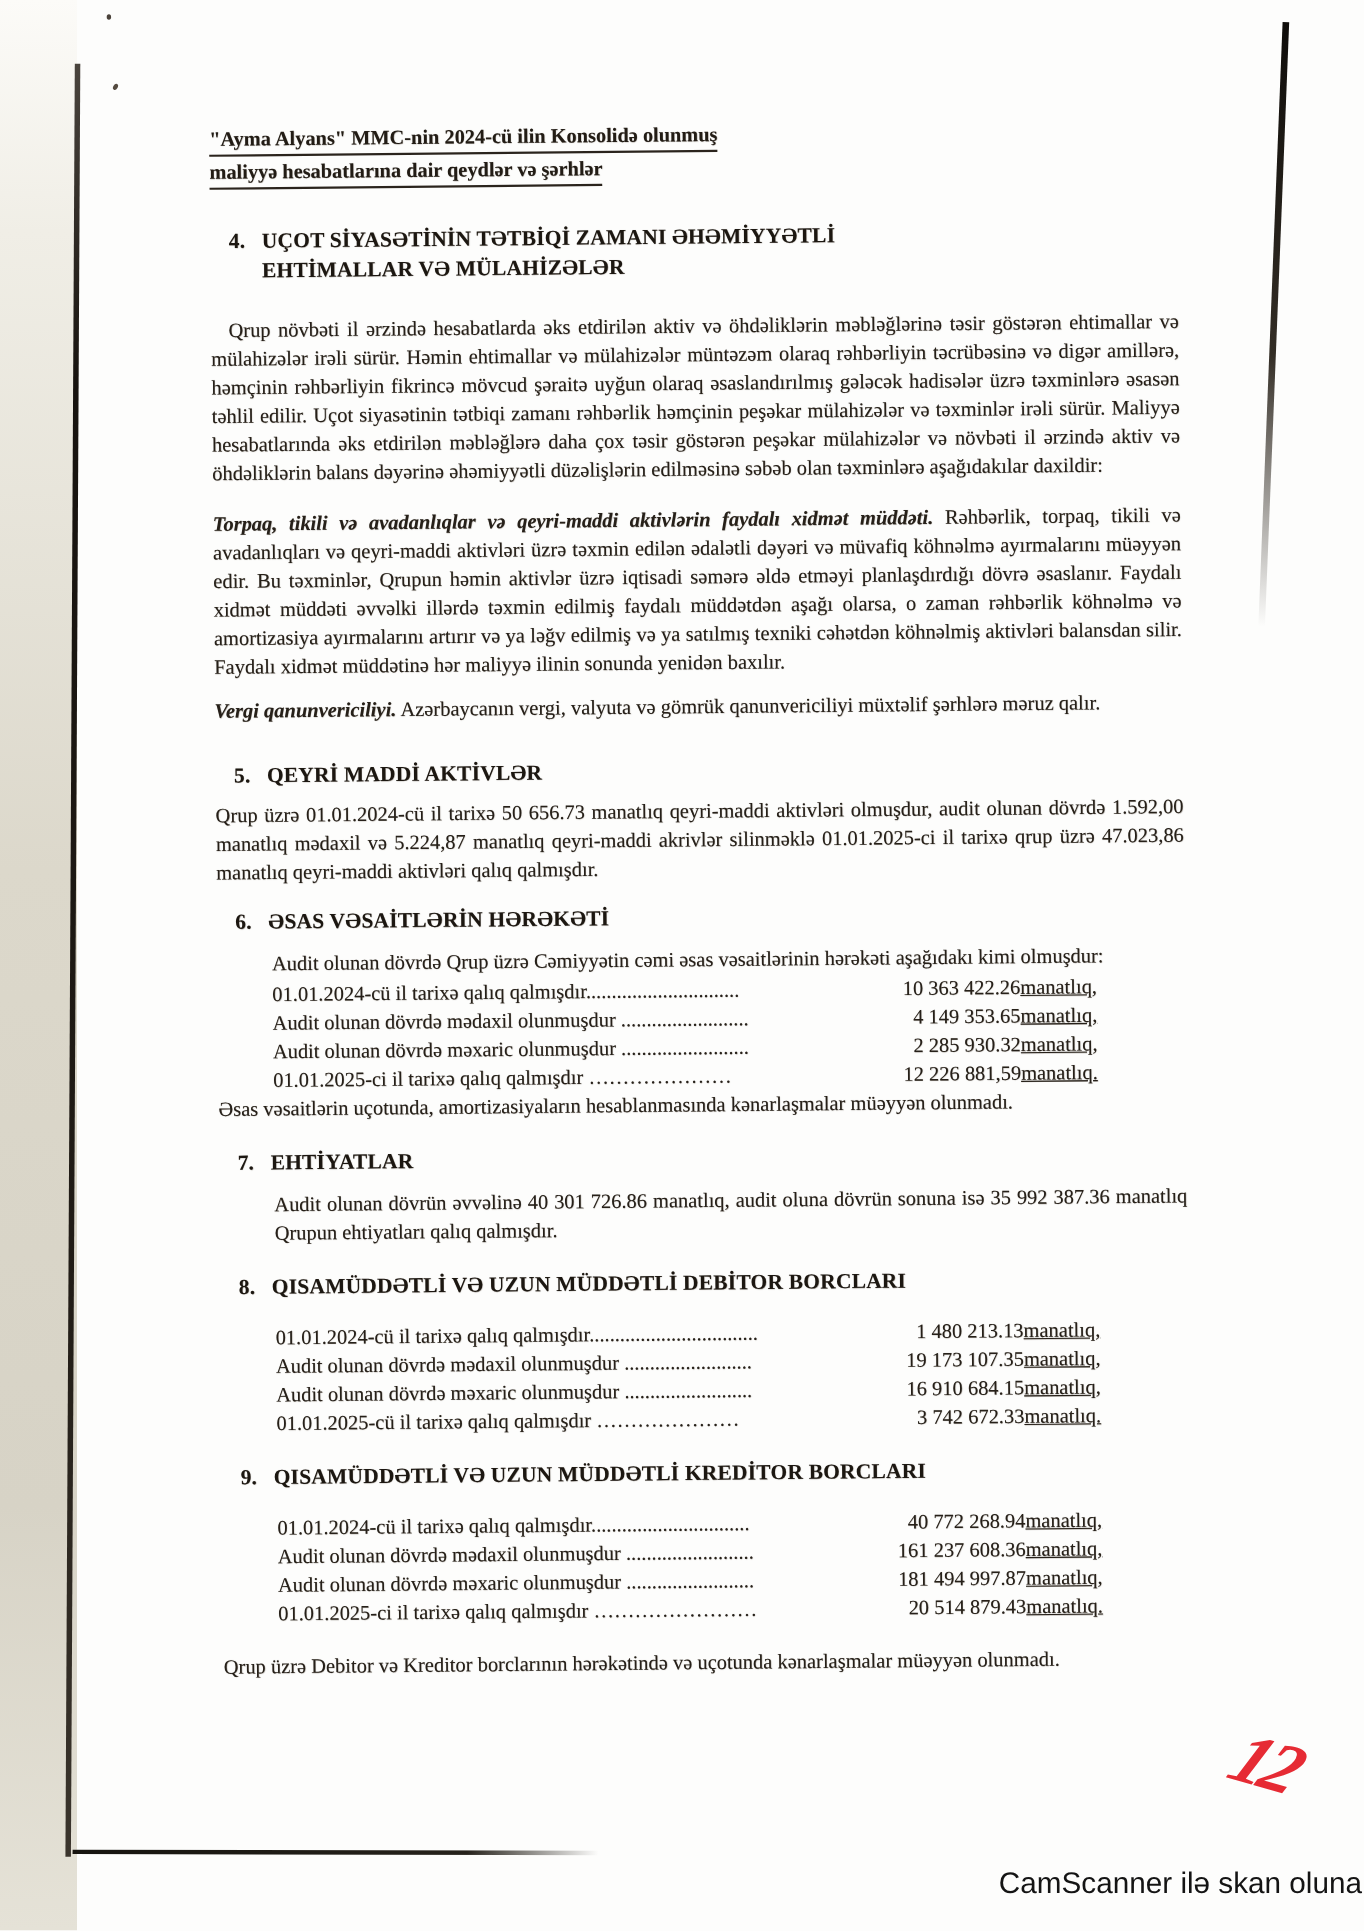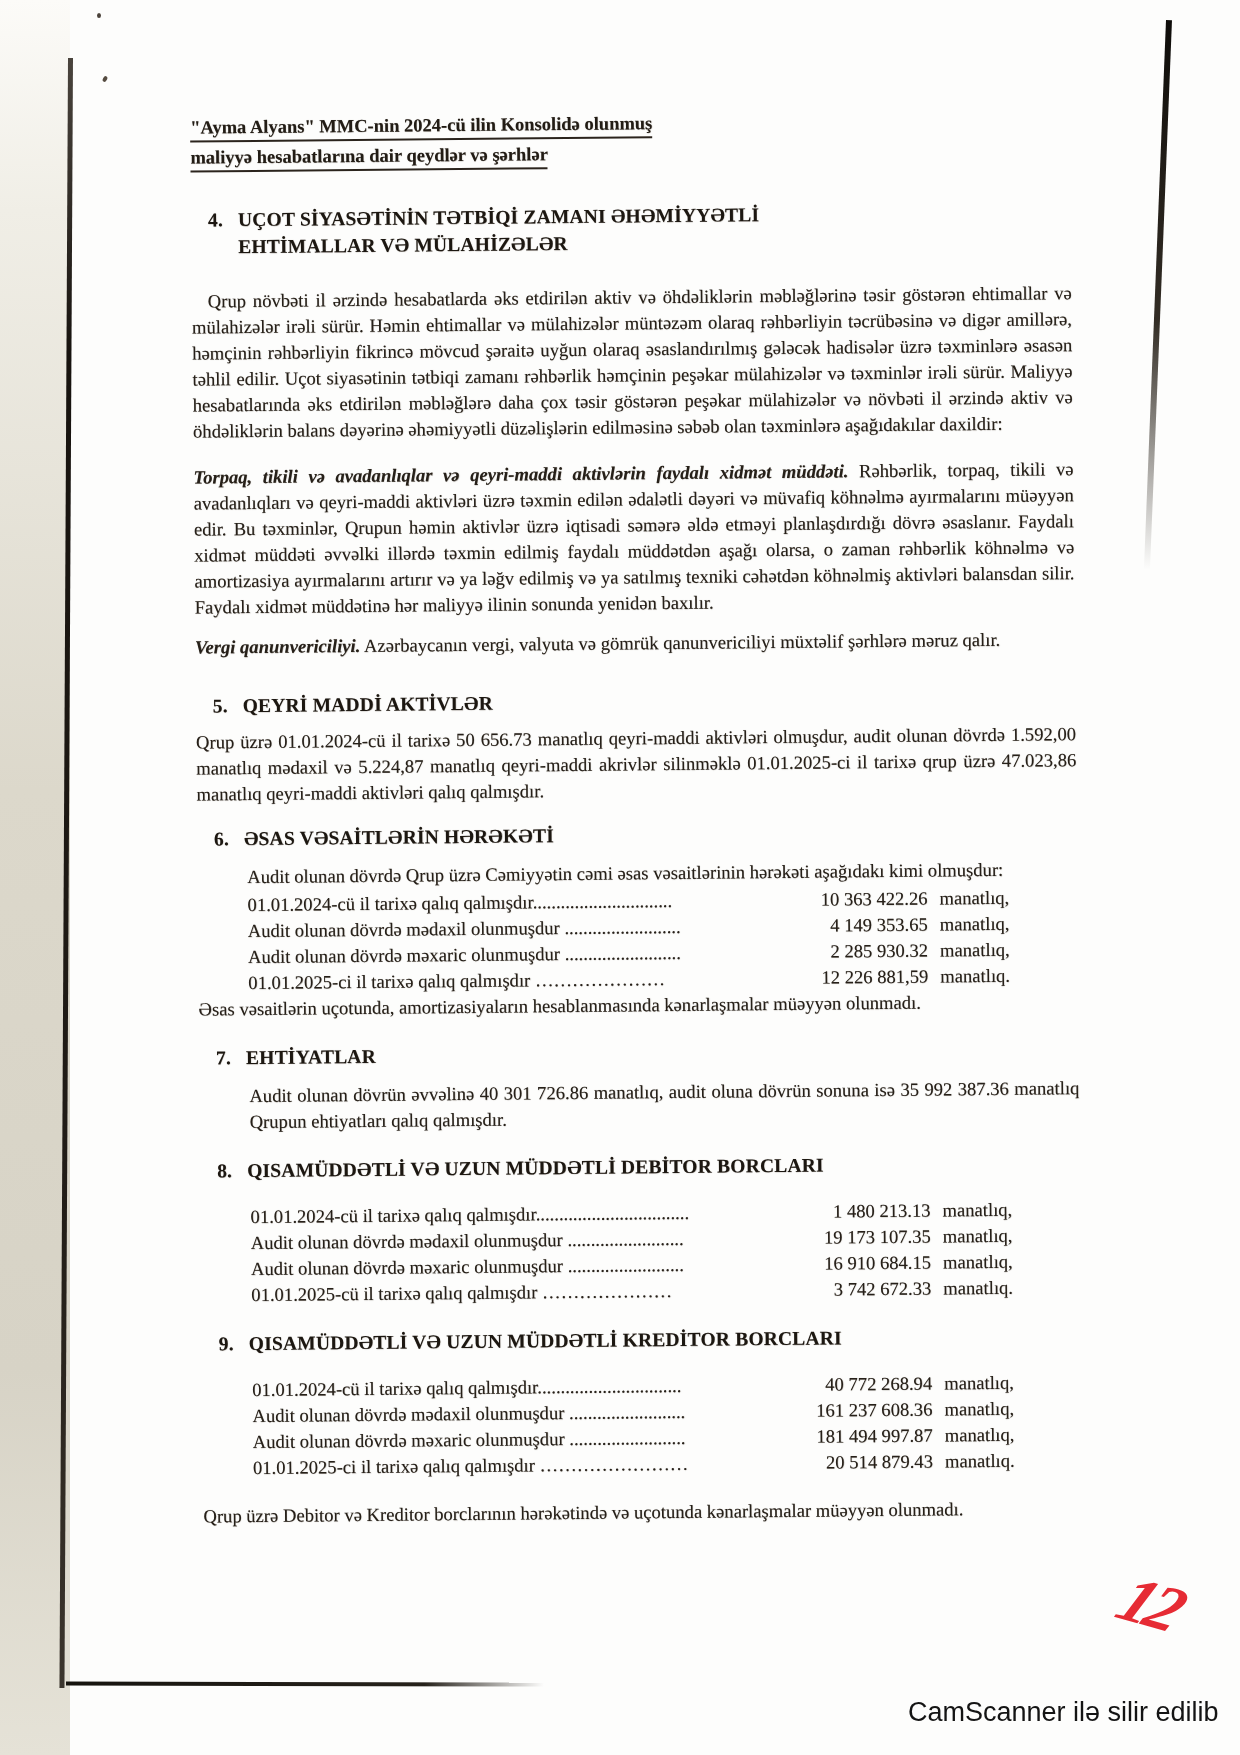--- a/index.html
+++ b/index.html
@@ -50,21 +50,21 @@
   .mh-s4{margin-top:34px;}
   .mh-s5{margin-top:32px;}
   .p-s5{margin-top:10px;}
   .mh-s6{margin-top:18px;}
   .intro{margin-left:50px;margin-top:12px;}
   .rows{margin-top:2px;margin-left:50px;}
   .rows.gap{margin-top:20px;}
   .row{display:flex;height:26px;line-height:26px;white-space:nowrap;}
   .row .lblbox{width:505px;overflow:hidden;white-space:nowrap;flex:none;}
   .row .amt{width:175px;text-align:right;flex:none;}
-  .row .unit{margin-left:12px;flex:none;}
+  .row .unit{flex:none;text-decoration:underline;}
   .note{margin-top:0px;}
   .mh-s7{margin-top:22px;}
   .p-s7{margin-top:12px;margin-left:50px;}
   .mh-s8{margin-top:22px;}
   .mh-s9{margin-top:22px;}
   .closing{margin-top:22px;}
   
   .pagenum{
     position:absolute;left:1122px;top:1566px;
     font-family:"Liberation Serif", serif;font-style:italic;font-weight:bold;
@@ -207,13 +207,13 @@
       <span class="unit">manatlıq.</span>
     </div>
   </div>
 
   <div class="closing">Qrup üzrə Debitor və Kreditor borclarının hərəkətində və uçotunda kənarlaşmalar müəyyən olunmadı.</div>
 
 </div>
 
 <div class="pagenum" style="color: rgb(229, 26, 36);">12</div>
 
-<div class="camscanner">CamScanner ilə silir edilib</div>
+<div class="camscanner">CamScanner ilə skan oluna</div>
 
 </body></html>

